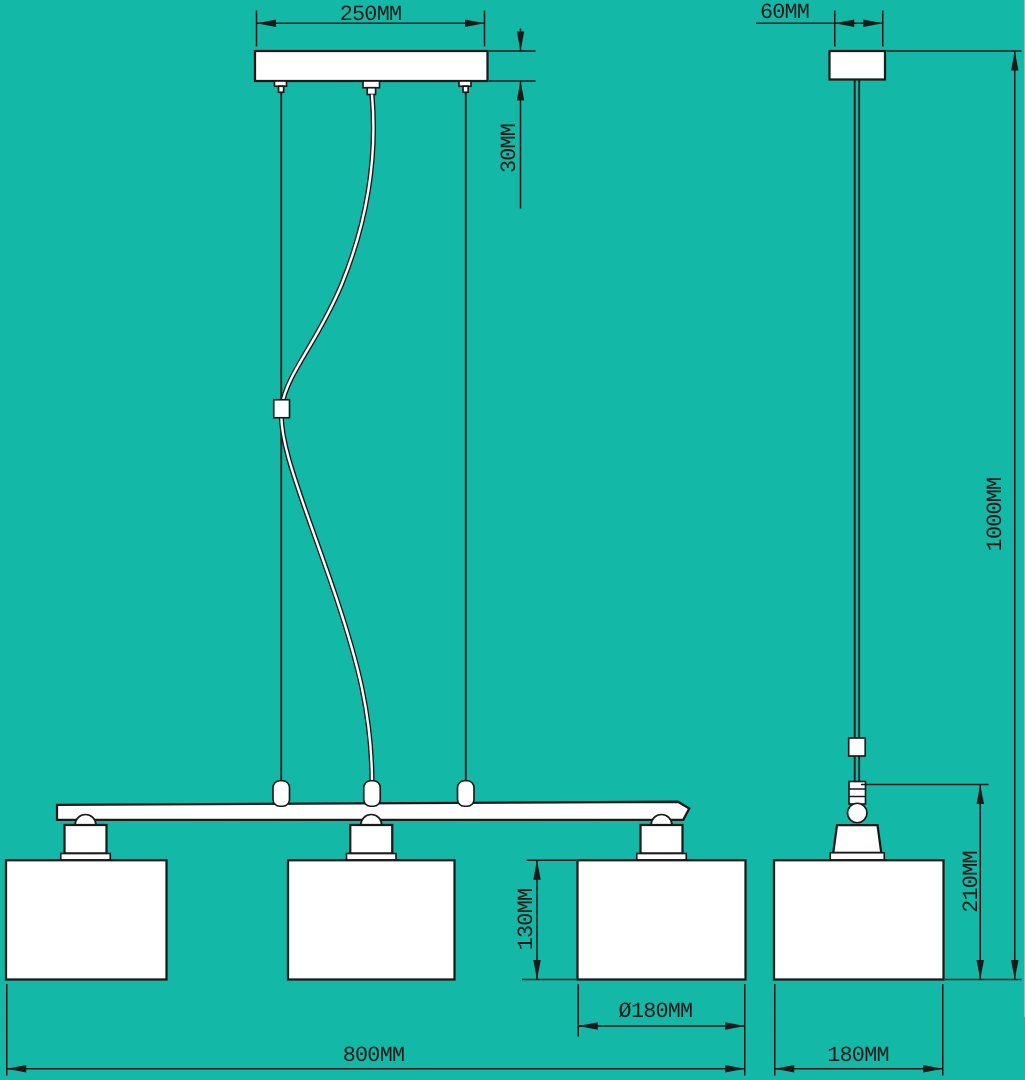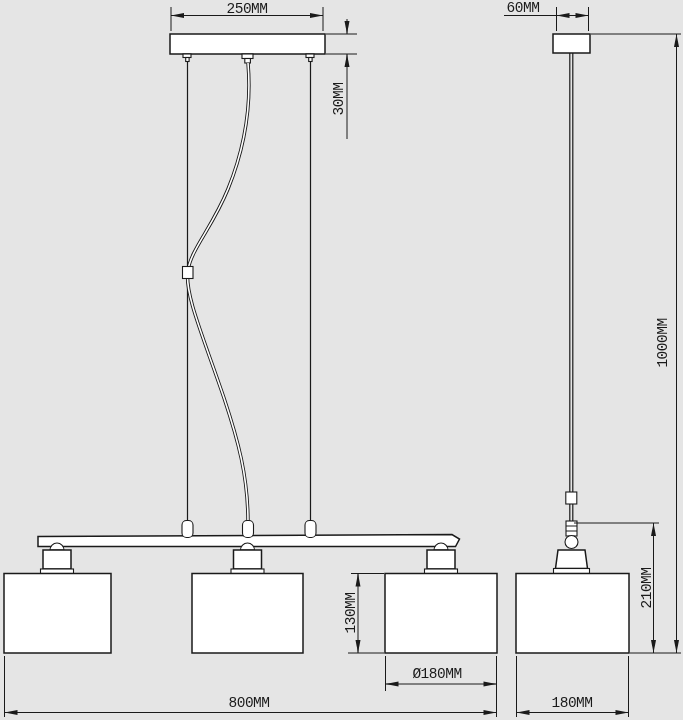--- a/index.html
+++ b/index.html
@@ -6,21 +6,21 @@
     margin: 0;
     padding: 0;
     background: #ffffff;
     width: 683px;
     height: 720px;
     overflow: hidden;
   }
   .drawing-wrap {
     width: 683px;
     height: 720px;
-    background: #e5e5e5;
+    background: #14b8a6;
   }
   svg { display: block; }
   
   .ol {
     fill: #ffffff;
     stroke: #1a1a1a;
     stroke-width: 1.5;
   }
   .ol-thin {
     fill: #ffffff;

